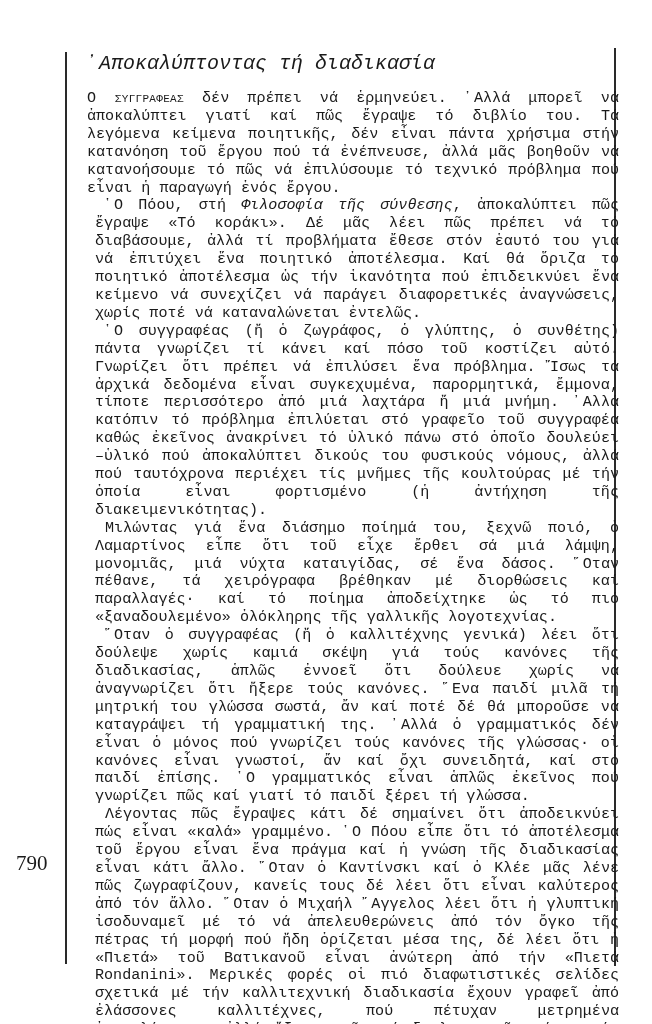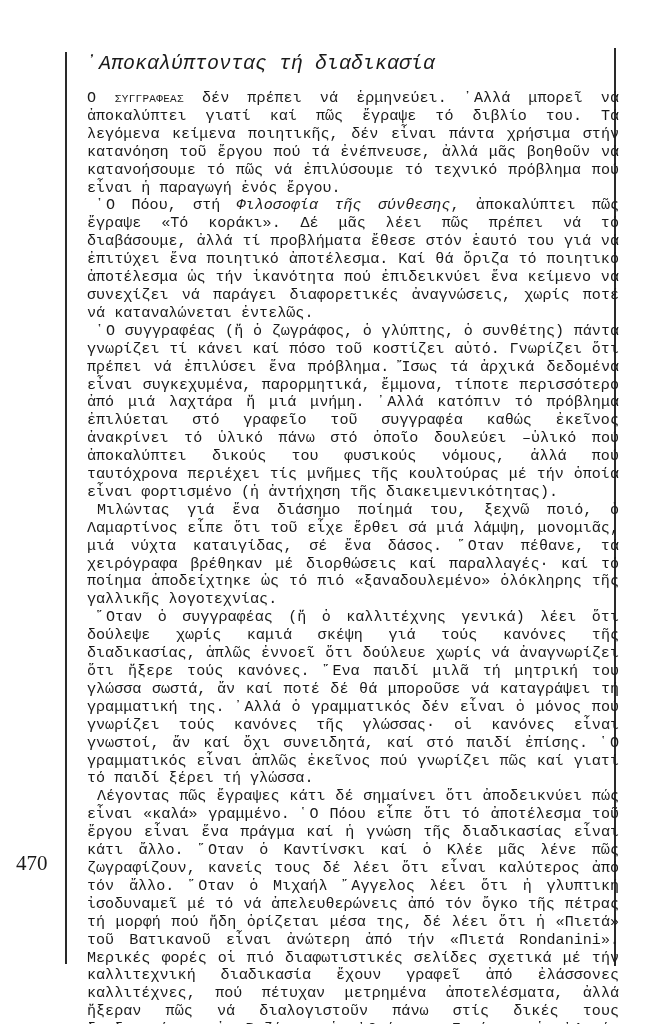--- a/index.html
+++ b/index.html
@@ -8,31 +8,31 @@
   .page { position: absolute; left: 0; top: 0; width: 652px; height: 1024px; }
   .border-left { position: absolute; left: 65px; top: 52px; width: 1.5px; height: 912px; background: #2a2a2a; }
   .border-right { position: absolute; left: 614px; top: 48px; width: 1.5px; height: 918px; background: #2a2a2a; }
   .page-number { position: absolute; left: 16px; top: 851px; font-family: "Liberation Serif", serif;
                  font-size: 21px; color: #1a1a1a; }
   .content { position: absolute; left: 87px; top: 52px; width: 532px;
              font-family: Liberation Mono, monospace; font-size: 15.1px; line-height: 17.9px; }
   .section-title { font-style: italic; font-size: 20px; line-height: 24px; margin: 0 0 14px 0; font-weight: normal; }
   .section-title.second { margin-top: 14px; margin-bottom: 5px; font-size: 19px; }
   p { margin: 0; text-align: justify; hyphens: manual; }
-  p.indent { text-indent: 10px; }
+  p.indent { text-indent: 10px; margin-left: 8px; }
   .sc { font-variant: small-caps; letter-spacing: 0.3px; }
   em { font-style: italic; }
 </style>
 </head>
 <body>
 
 <div class="page">
   <div class="border-left"></div>
   <div class="border-right"></div>
-  <div class="page-number">470</div>
+  <div class="page-number">790</div>
 
   <div class="content">
     <h2 class="section-title">᾿Αποκαλύπτοντας τή διαδικασία</h2>
 
     <p><span class="sc">Ο συγγραφεας</span><span> δέν πρέπει νά ἑρμηνεύει. ᾿Αλλά μπορεῖ νά ἀποκαλύπτει γιατί καί πῶς ἔγραψε τό διβλίο του. Τά λεγόμενα κείμενα ποιητικῆς, δέν εἶναι πάντα χρήσιμα στήν κατανόηση τοῦ ἔργου πού τά ἐνέπνευσε, ἀλλά μᾶς βοηθοῦν νά κατανοήσουμε τό πῶς νά ἐπιλύσουμε τό τεχνικό πρόβλημα πού εἶναι ἡ παραγωγή ἑνός ἔργου.</span></p>
 
     <p class="indent"><span>῾Ο Πόου, στή </span><em>Φιλοσοφία τῆς σύνθεσης</em><span>, ἀποκαλύπτει πῶς ἔγραψε «Τό κοράκι». Δέ μᾶς λέει πῶς πρέπει νά τό διαβάσουμε, ἀλλά τί προβλήματα ἔθεσε στόν ἑαυτό του γιά νά ἐπιτύχει ἕνα ποιητικό ἀποτέλεσμα. Καί θά ὅριζα τό ποιητικό ἀποτέλεσμα ὡς τήν ἱκανότητα πού ἐπιδεικνύει ἕνα κείμενο νά συνεχίζει νά παράγει διαφορετικές ἀναγνώσεις, χωρίς ποτέ νά καταναλώνεται ἐντελῶς.</span></p>
 
     <p class="indent"><span>῾Ο συγγραφέας (ἤ ὁ ζωγράφος, ὁ γλύπτης, ὁ συνθέτης) πάντα γνωρίζει τί κάνει καί πόσο τοῦ κοστίζει αὐτό. Γνωρίζει ὅτι πρέπει νά ἐπιλύσει ἕνα πρόβλημα. Ἴσως τά ἀρχικά δεδομένα εἶναι συγκεχυμένα, παρορμητικά, ἔμμονα, τίποτε περισσότερο ἀπό μιά λαχτάρα ἤ μιά μνήμη. ᾿Αλλά κατόπιν τό πρόβλημα ἐπιλύεται στό γραφεῖο τοῦ συγγραφέα καθώς ἐκεῖνος ἀνακρίνει τό ὑλικό πάνω στό ὁποῖο δουλεύει –ὑλικό πού ἀποκαλύπτει δικούς του φυσικούς νόμους, ἀλλά πού ταυτόχρονα περιέχει τίς μνῆμες τῆς κουλτούρας μέ τήν ὁποία εἶναι φορτισμένο (ἡ ἀντήχηση τῆς διακειμενικότητας).</span></p>
 

